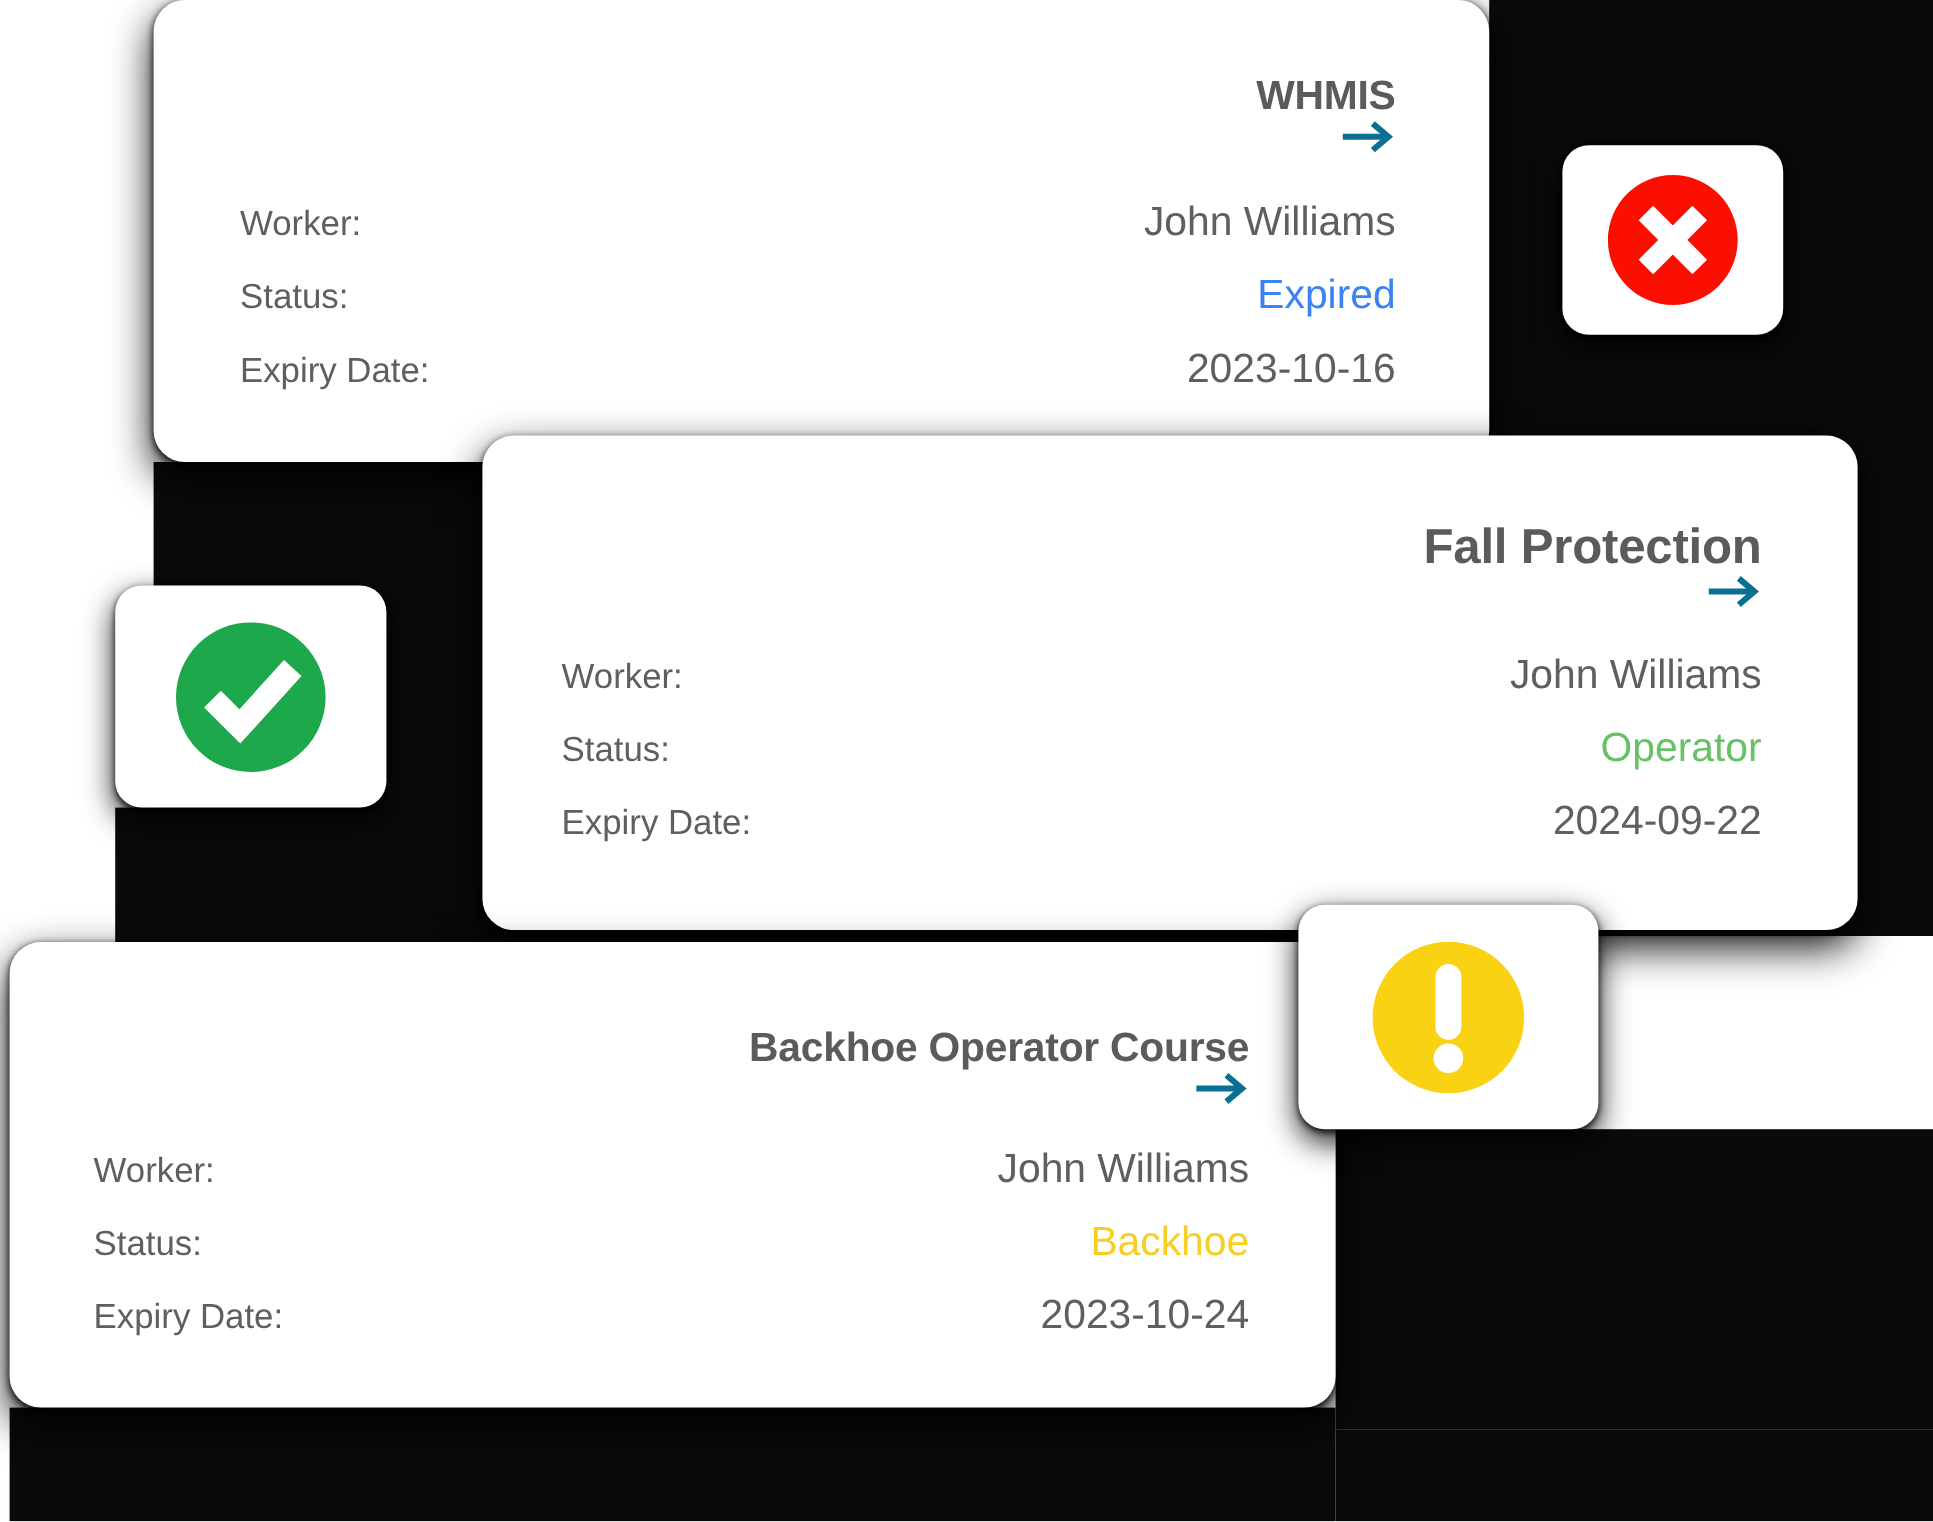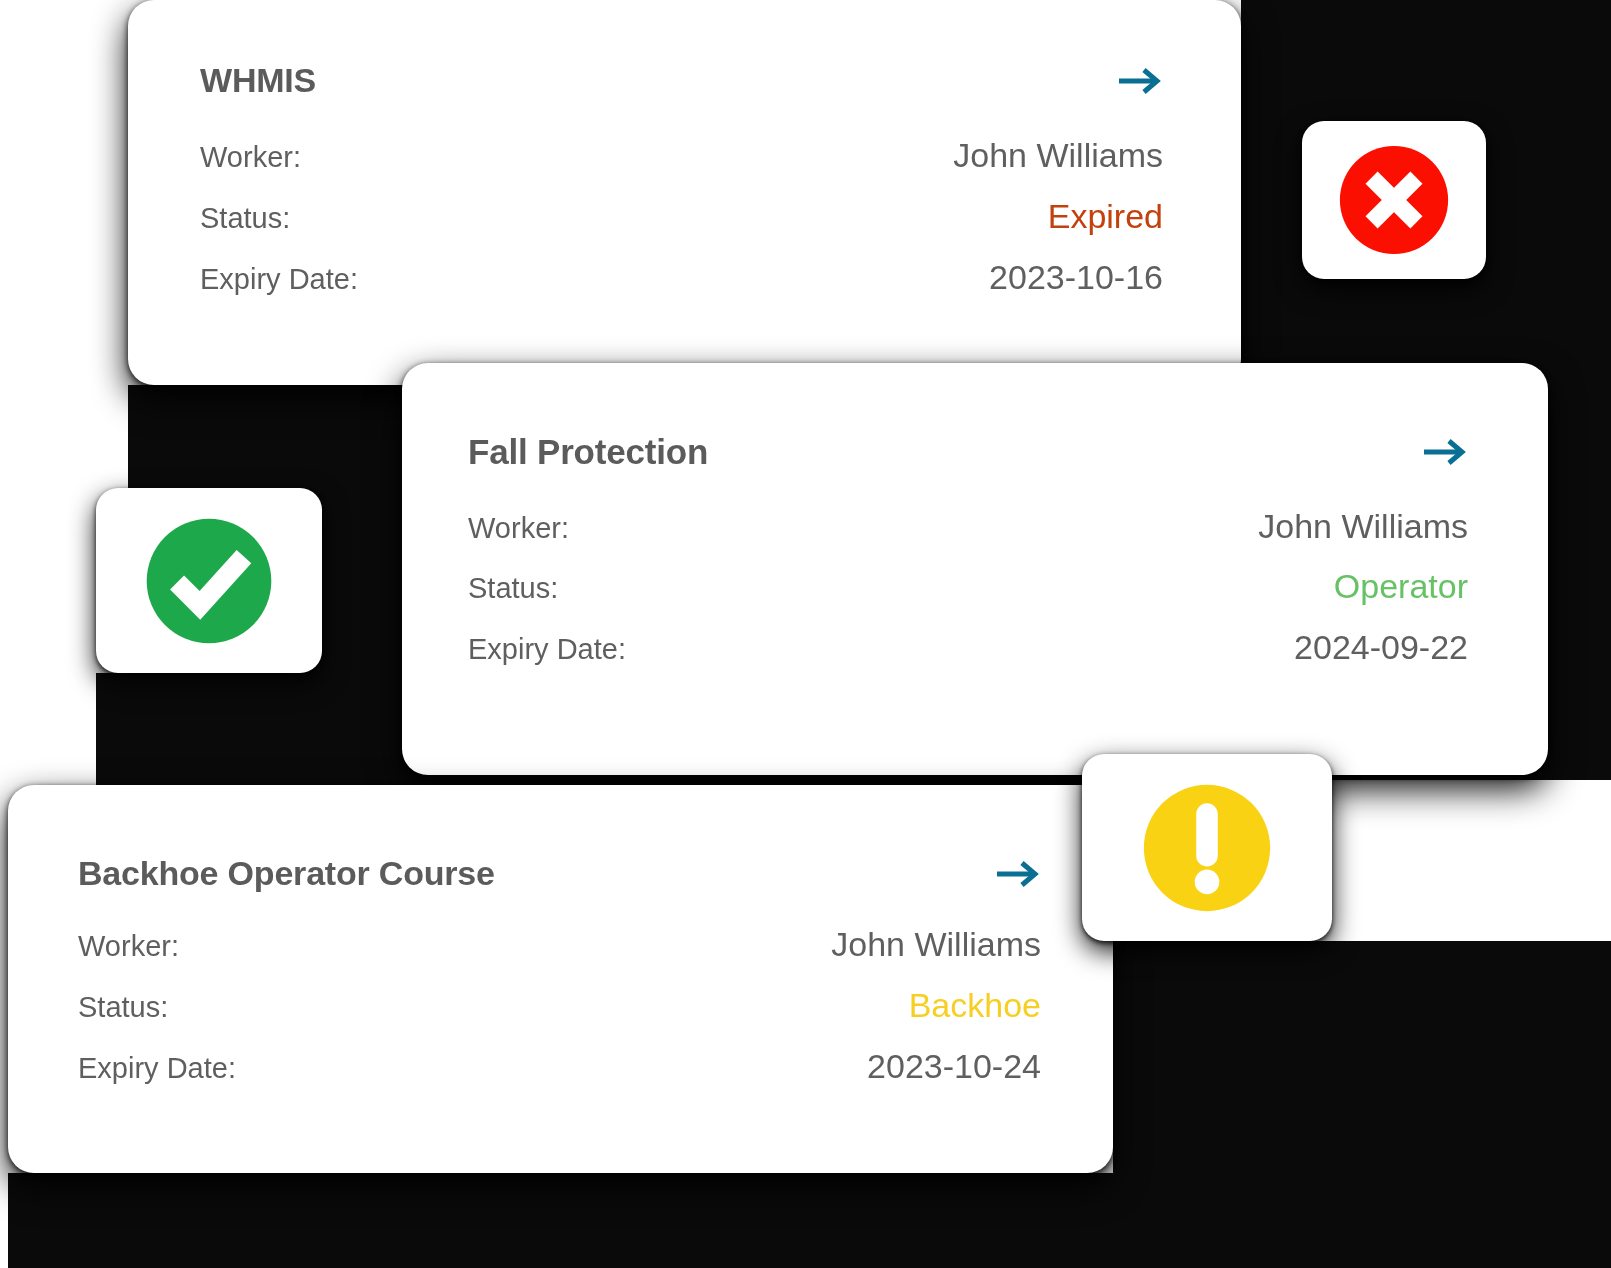--- a/index.html
+++ b/index.html
@@ -23,32 +23,33 @@
     border-radius: 26px;
     box-shadow: 0 14px 34px rgba(0,0,0,0.95), 0 2px 6px rgba(0,0,0,0.85);
     box-sizing: border-box;
   }
   .cert-card.c1 { left: 128px; top: 0px;   width: 1113px; height: 385px; padding: 62px 78px 0 72px; }
   .cert-card.c2 { left: 402px; top: 363px; width: 1146px; height: 412px; padding: 70px 80px 0 66px; }
   .cert-card.c3 { left: 8px;   top: 785px; width: 1105px; height: 388px; padding: 70px 72px 4px 70px; }
 
   .cert-head {
     display: flex;
-    align-items: center;
+    align-items: flex-end;
     justify-content: space-between;
+    flex-direction: column;
   }
   .cert-title {
     font-weight: 700;
     font-size: 34px;
     color: #5b5b5b;
     letter-spacing: -0.2px;
     line-height: 1.1;
     white-space: nowrap;
   }
-  .c2 .cert-title { font-size: 35px; }
+  .c2 .cert-title { font-size: 41px; }
   .c3 .cert-title { font-size: 34px; }
 
   .arrow-link {
     width: 46px;
     height: 30px;
     flex: 0 0 auto;
     display: block;
   }
   .arrow-link svg { display: block; }
 
@@ -69,21 +70,21 @@
     color: #5f5f5f;
     font-weight: 400;
     line-height: 1.32;
   }
   .cert-value {
     font-size: 34px;
     color: #5f5f5f;
     font-weight: 400;
     line-height: 1.32;
   }
-  .cert-value.status-expired  { color: #c2410c; }
+  .cert-value.status-expired  { color: #3b82f6; }
   .cert-value.status-approved { color: #66c265; }
   .cert-value.status-declined { color: #f7cf22; }
 
   
   .badge-tile {
     position: absolute;
     background: #ffffff;
     border-radius: 22px;
     box-shadow: 0 10px 26px rgba(0,0,0,0.9), 0 2px 5px rgba(0,0,0,0.8);
     display: flex;

